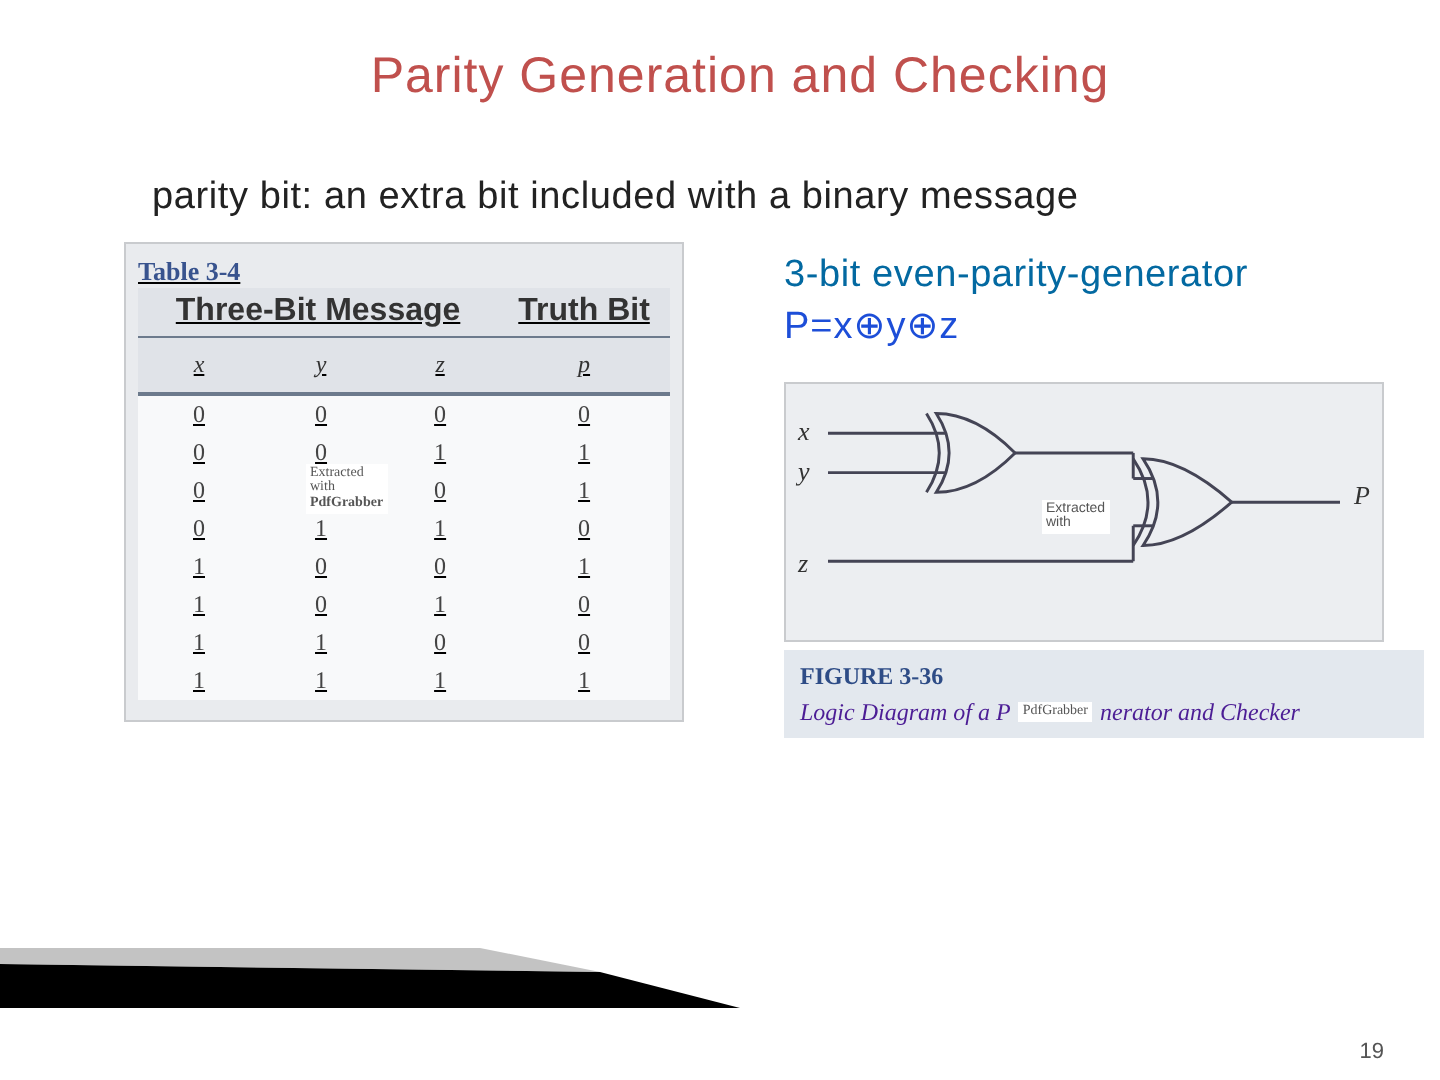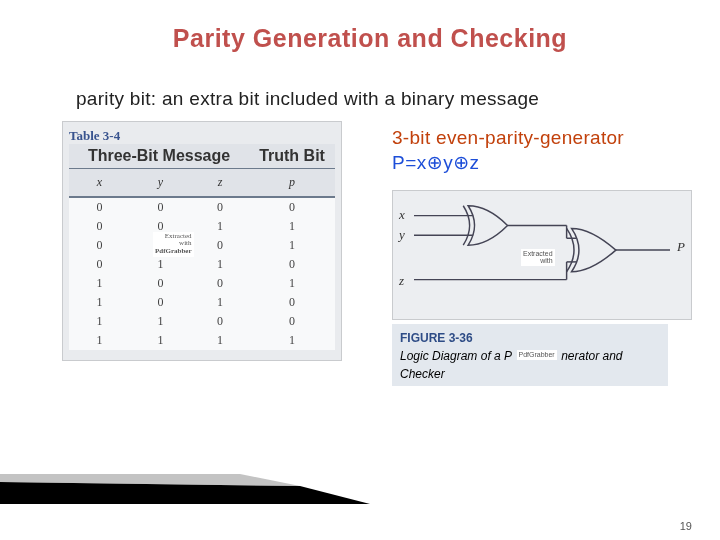--- a/index.html
+++ b/index.html
@@ -7,43 +7,43 @@
     width: 720px;
     height: 540px;
     background: #fff;
     font-family: "Trebuchet MS", "Segoe UI", Arial, sans-serif;
     position: relative;
     overflow: hidden;
   }
   .title {
     color: #c0504d;
     font-size: 25px;
-    font-weight: 700;
+    font-weight: 400;
     text-align: center;
     margin-top: 24px;
     margin-left: 20px;
     letter-spacing: 0.5px;
   }
   .body-text {
     color: #222;
     font-size: 19px;
     margin: 32px 0 0 76px;
     line-height: 1.45;
     max-width: 640px;
     letter-spacing: 0.3px;
   }
   .content-row {
     display: flex;
     margin-top: 8px;
     padding-left: 62px;
   }
-  .left-col { width: 332px; }
+  .left-col { width: 332px; text-decoration: underline; }
   .right-col { width: 330px; padding-top: 6px; }
   .gen-title {
-    color: #c2410c;
+    color: #0369a1;
     font-size: 19px;
     font-family: "Trebuchet MS", Arial, sans-serif;
     letter-spacing: 0.3px;
   }
   .formula {
     color: #1d4ed8;
     font-size: 19px;
     margin-top: 2px;
     letter-spacing: 0.5px;
   }
@@ -97,21 +97,21 @@
     font-family: Georgia, serif;
     text-transform: lowercase;
     font-weight: 400;
     border-top: 1px solid #aab;
     border-bottom: 2px solid #6c7a8c;
   }
   .wm {
     position: absolute;
     font-size: 7px;
     color: #555;
-    text-align: right;
+    text-align: left;
     line-height: 1.1;
     background: #fff;
     padding: 1px 2px;
   }
   
   .circuit {
     margin-top: 16px;
     width: 300px;
     height: 130px;
     background: #eceef1;
@@ -129,33 +129,33 @@
   .circ-caption {
     font-family: Georgia, serif;
     font-size: 12px;
     color: #555;
     text-align: center;
     margin-top: 2px;
   }
   
   .fig-strip {
     margin-top: 4px;
-    width: 276px;
+    width: 320px;
     background: #e3e8ee;
     padding: 4px 8px;
-    font-family: Liberation Sans, sans-serif;
+    font-family: Liberation Serif, serif;
     position: relative;
   }
   .fig-num {
     color: #2e4c86;
     font-weight: bold;
     font-size: 12px;
   }
   .fig-desc {
-    color: #000000;
+    color: #4c1d95;
     font-style: italic;
     font-size: 12px;
   }
   
   .btm {
     position: absolute;
     left: 0;
     bottom: 36px;
     width: 370px;
     height: 30px;

